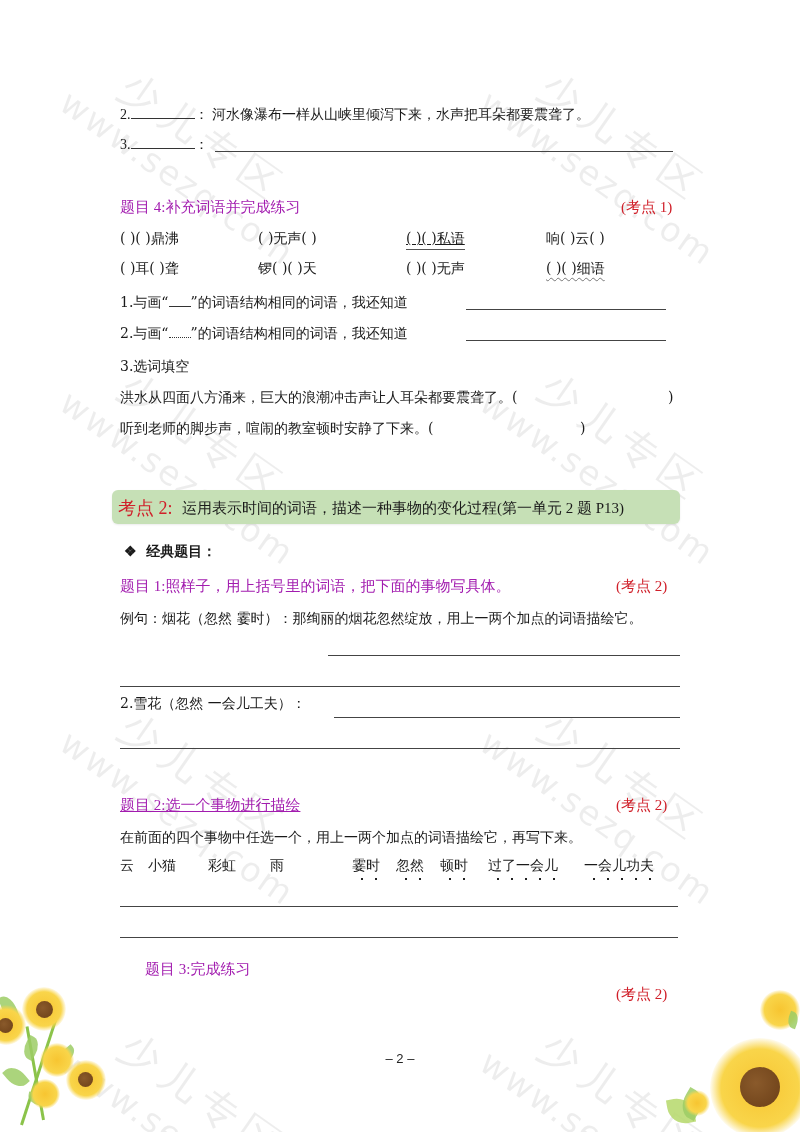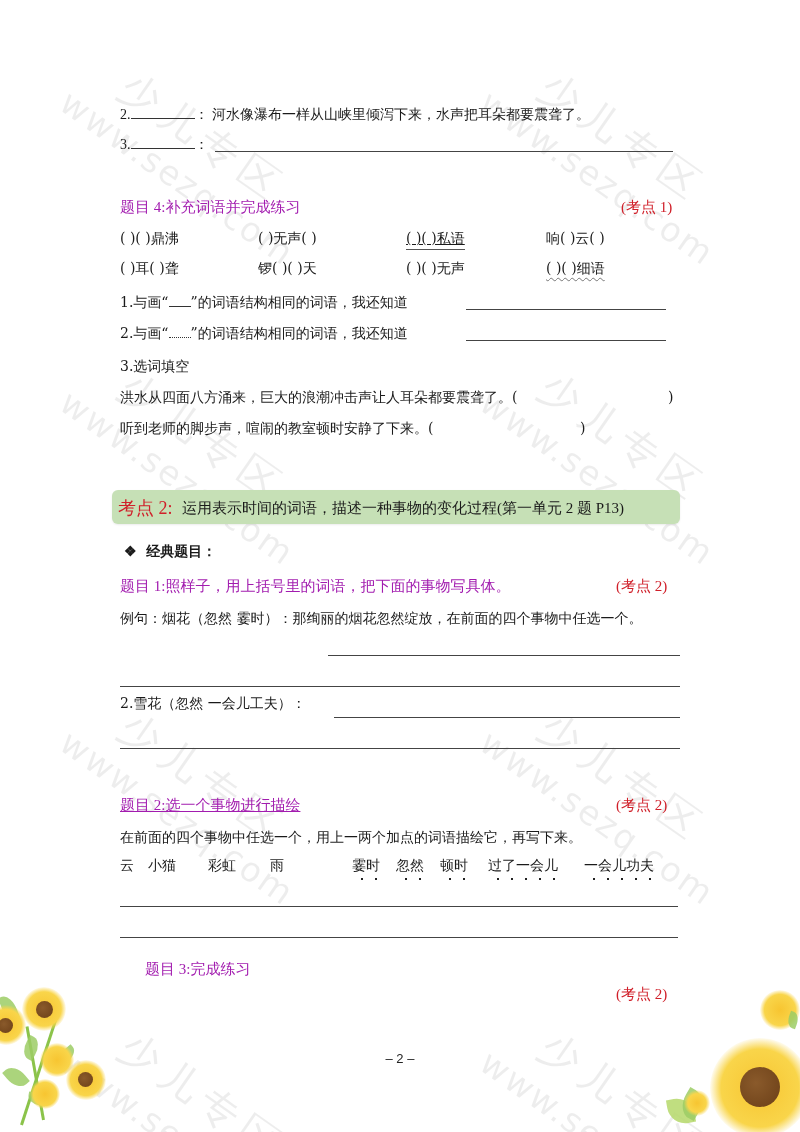--- a/index.html
+++ b/index.html
@@ -111,21 +111,21 @@
     <span class="kp">考点 2:</span>
     <span class="desc">运用表示时间的词语，描述一种事物的变化过程(第一单元 2 题 P13)</span>
   </div>
 
   <div class="line" style="top:541px; left:124px; font-weight:bold;">
     <span>❖</span>&nbsp;&nbsp;<span>经典题目：</span>
   </div>
 
   <div class="heading" style="top:577px;">题目 1:照样子，用上括号里的词语，把下面的事物写具体。</div>
   <div class="kd" style="left:616px; top:577px;">(考点 2)</div>
-  <div class="line" style="top:608px;">例句：烟花（忽然  霎时）：那绚丽的烟花忽然绽放，在前面的四个事物中任选一个。</div>
+  <div class="line" style="top:608px;">例句：烟花（忽然  霎时）：那绚丽的烟花忽然绽放，用上一两个加点的词语描绘它。</div>
   <div class="hr" style="left:328px; top:655px; width:352px;"></div>
   <div class="hr" style="left:120px; top:686px; width:560px;"></div>
   <div class="line" style="top:665px;margin-top:28px;">2.雪花（忽然   一会儿工夫）：</div>
   <div class="hr" style="left:334px; top:717px; width:346px;"></div>
   <div class="hr" style="left:120px; top:748px; width:560px;"></div>
 
   <div class="heading" style="top:796px;text-decoration:underline;">题目 2:选一个事物进行描绘</div>
   <div class="kd" style="left:616px; top:796px;">(考点 2)</div>
   <div class="line" style="top:827px;">在前面的四个事物中任选一个，用上一两个加点的词语描绘它，再写下来。</div>
 

